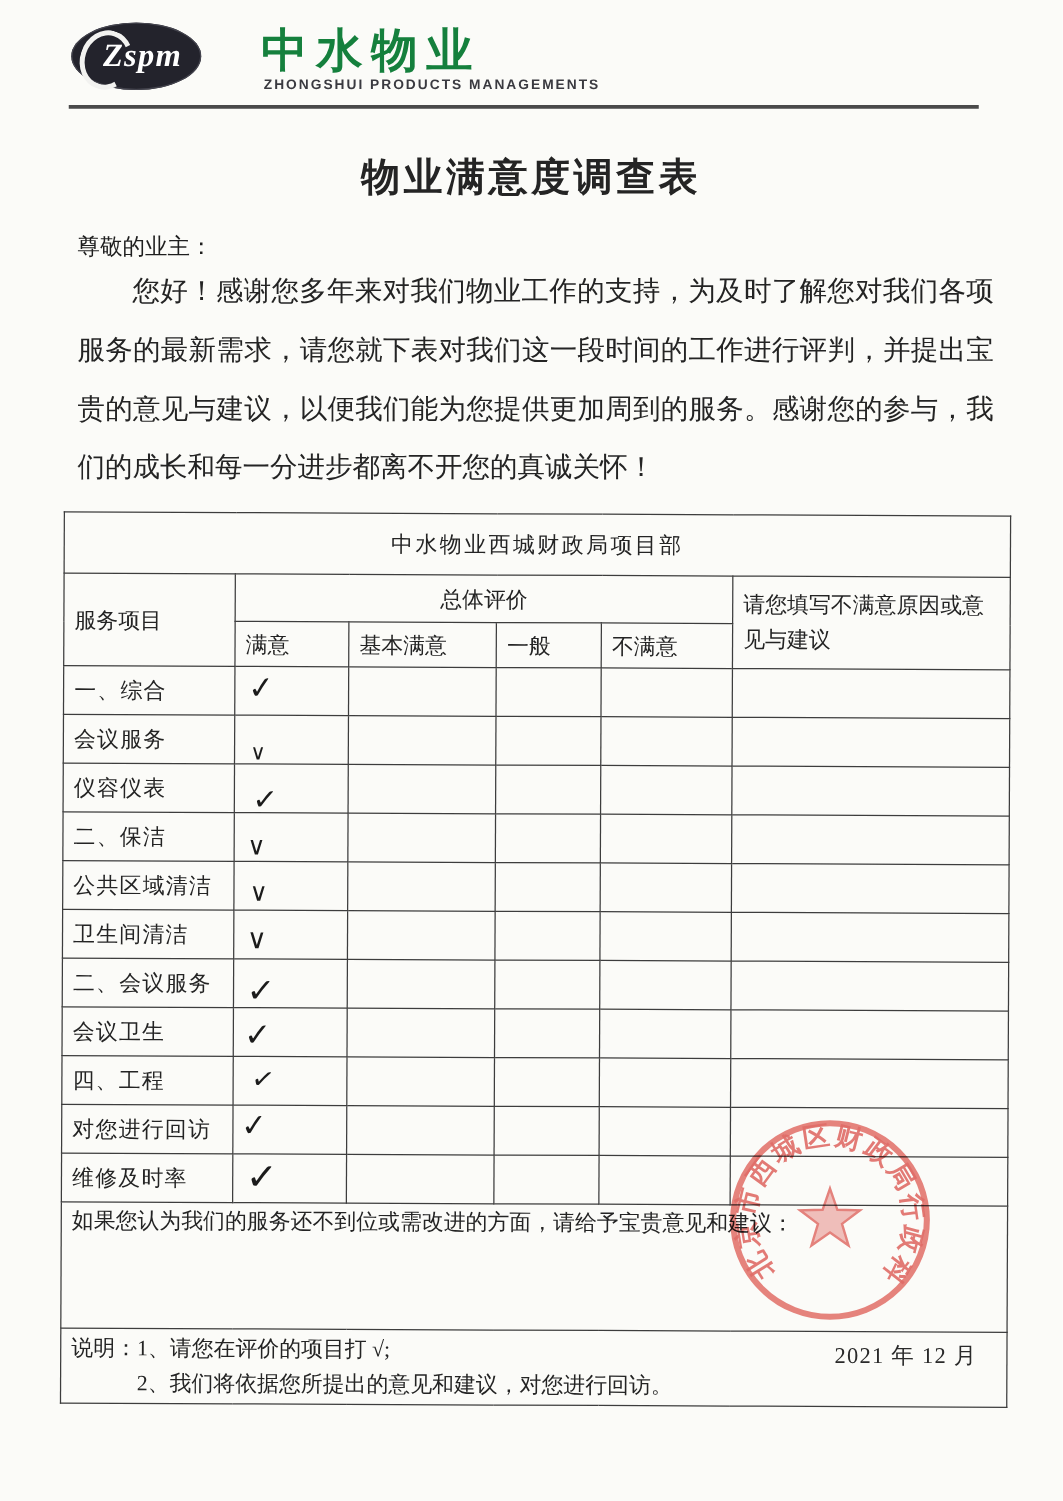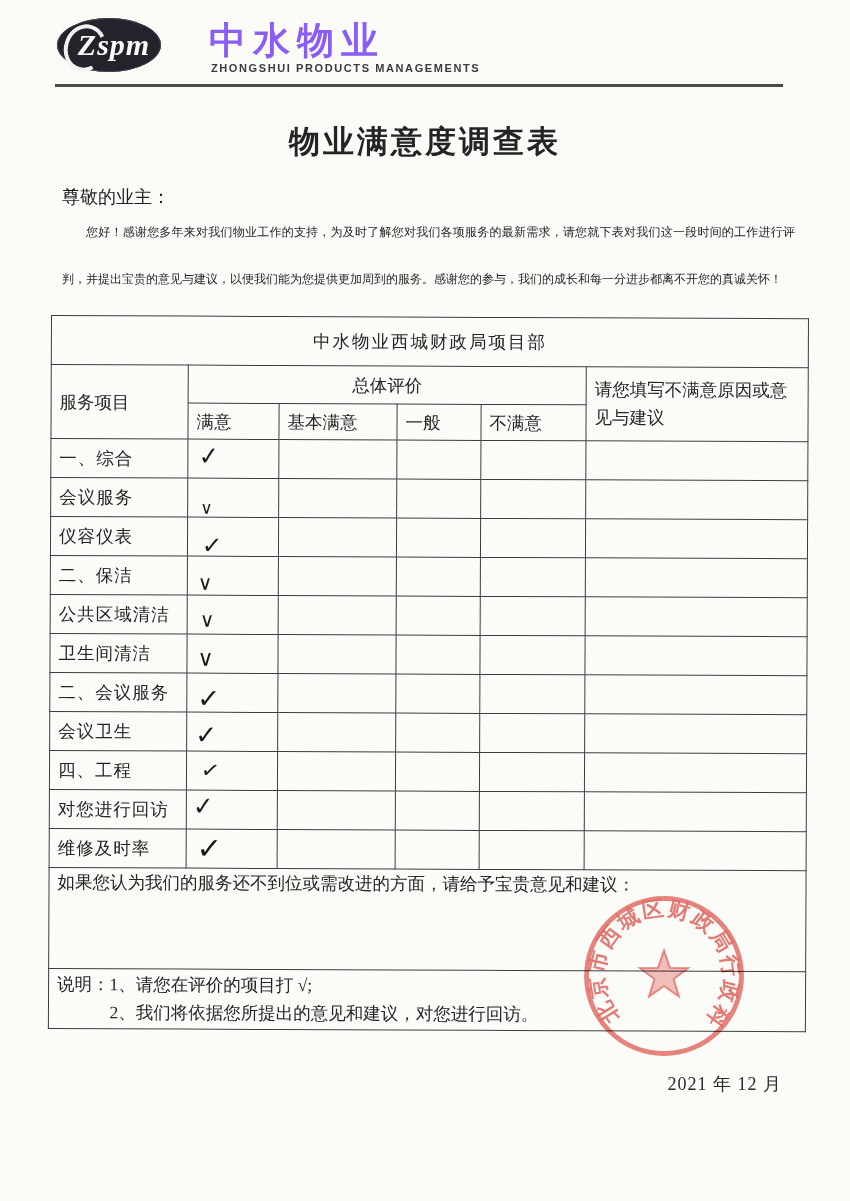--- a/index.html
+++ b/index.html
@@ -30,31 +30,31 @@
     border: 4px solid #f2f2f0;
     border-right-color: transparent;
     border-radius: 50%;
     transform: rotate(18deg);
   }
   .logo-monogram {
     color: #ffffff;
     font-family: "Liberation Serif", serif;
     font-style: italic;
     font-weight: 700;
-    font-size: 30px;
+    font-size: 26px;
     letter-spacing: 1px;
     padding-left: 10px;
   }
   .brand-block { margin-left: 48px; padding-top: 4px; }
   .brand-name {
     font-family: "Liberation Sans", "DejaVu Sans", sans-serif;
     font-weight: 900;
     font-size: 37px;
     letter-spacing: 7px;
-    color: #8b5cf6;
+    color: #15803d;
     line-height: 1.0;
   }
   .brand-sub {
     font-family: "Liberation Sans", "DejaVu Sans", sans-serif;
     font-size: 11px;
     letter-spacing: 1.6px;
     color: #3a3a40;
     margin-top: 3px;
     padding-left: 2px;
     font-weight: bold;
@@ -73,21 +73,21 @@
     font-weight: 700;
     letter-spacing: 3px;
     color: #242424;
   }
   .greeting {
     margin: 22px 1px 0 62px;
     font-size: 18px;
   }
   .intro {
     margin: 0 55px 0 62px;
-    font-size: 12px;
+    font-size: 22px;
     line-height: 47px;
     text-align: justify;
     text-indent: 2em;
     color: #242424;
   }
 
   
   .survey-table {
     margin: 12px 0 0 51px;
     width: 757px;

